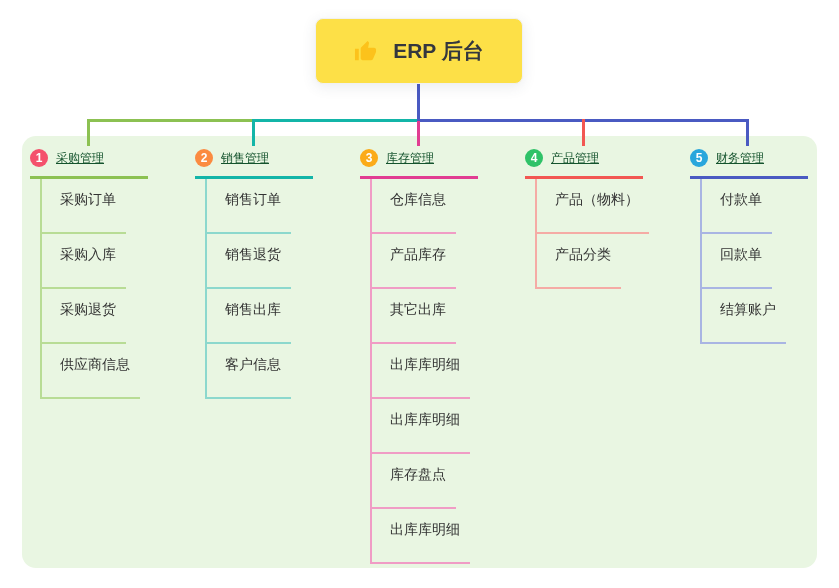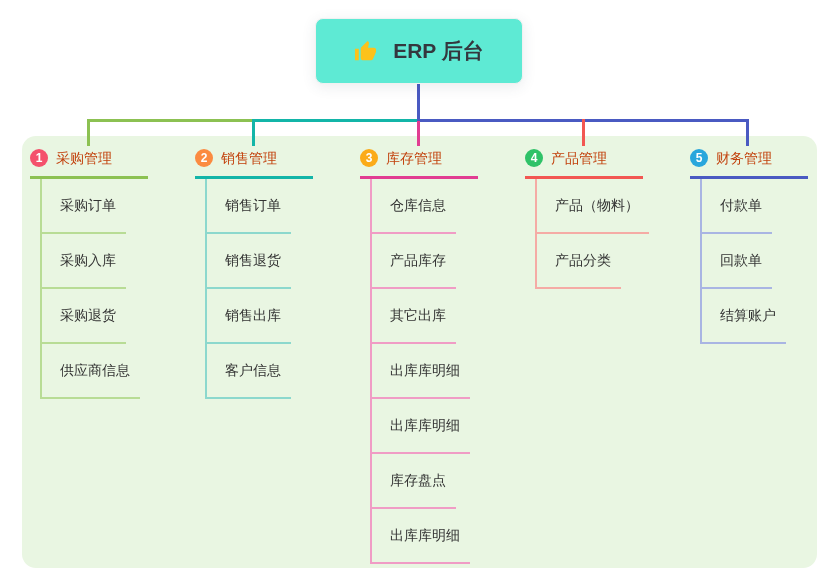--- a/index.html
+++ b/index.html
@@ -19,21 +19,21 @@
     width: 795px; height: 432px;
     background: #e9f6e2;
     border-radius: 14px;
   }
 
   
   .root-node {
     position: absolute;
     left: 315px; top: 18px;
     width: 208px; height: 66px;
-    background: #5eead4;
+    background: #fde047;
     border: 1px solid #f1f1f1;
     border-radius: 8px;
     box-shadow: 0 3px 14px rgba(60,70,90,0.10);
     display: flex; align-items: center; justify-content: center;
     gap: 16px;
     font-size: 21px; font-weight: 600; color: #34373e;
     box-sizing: border-box;
     cursor: default;
   }
   .thumb-icon { width: 23px; height: 23px; flex: 0 0 auto; }
@@ -66,33 +66,33 @@
     cursor: default;
   }
   .badge {
     width: 18px; height: 18px; border-radius: 50%;
     background: var(--badge);
     color: #ffffff; font-size: 12px; font-weight: bold;
     display: flex; align-items: center; justify-content: center;
     flex: 0 0 auto;
   }
   .branch-title {
-    font-size: 14px; font-weight: 500; color: #c2410c;
-    line-height: 22px; white-space: nowrap;
+    font-size: 12px; font-weight: 500; color: #14532d;
+    line-height: 22px; white-space: nowrap; text-decoration: underline;
   }
 
   .children {
     margin-left: 10px;
     border-left: 2px solid var(--light);
   }
   .child { height: 55px; display: flex; align-items: flex-end; cursor: default; }
   .child-label {
     display: inline-block;
     border-bottom: 2px solid var(--light);
-    padding: 0 10px 17px 18px;
+    padding: 0 10px 23px 18px;
     font-size: 14px; color: #333333;
     white-space: nowrap;
   }
 </style>
 </head>
 <body>
 
 <div class="canvas">
 
   <div class="panel"></div>

